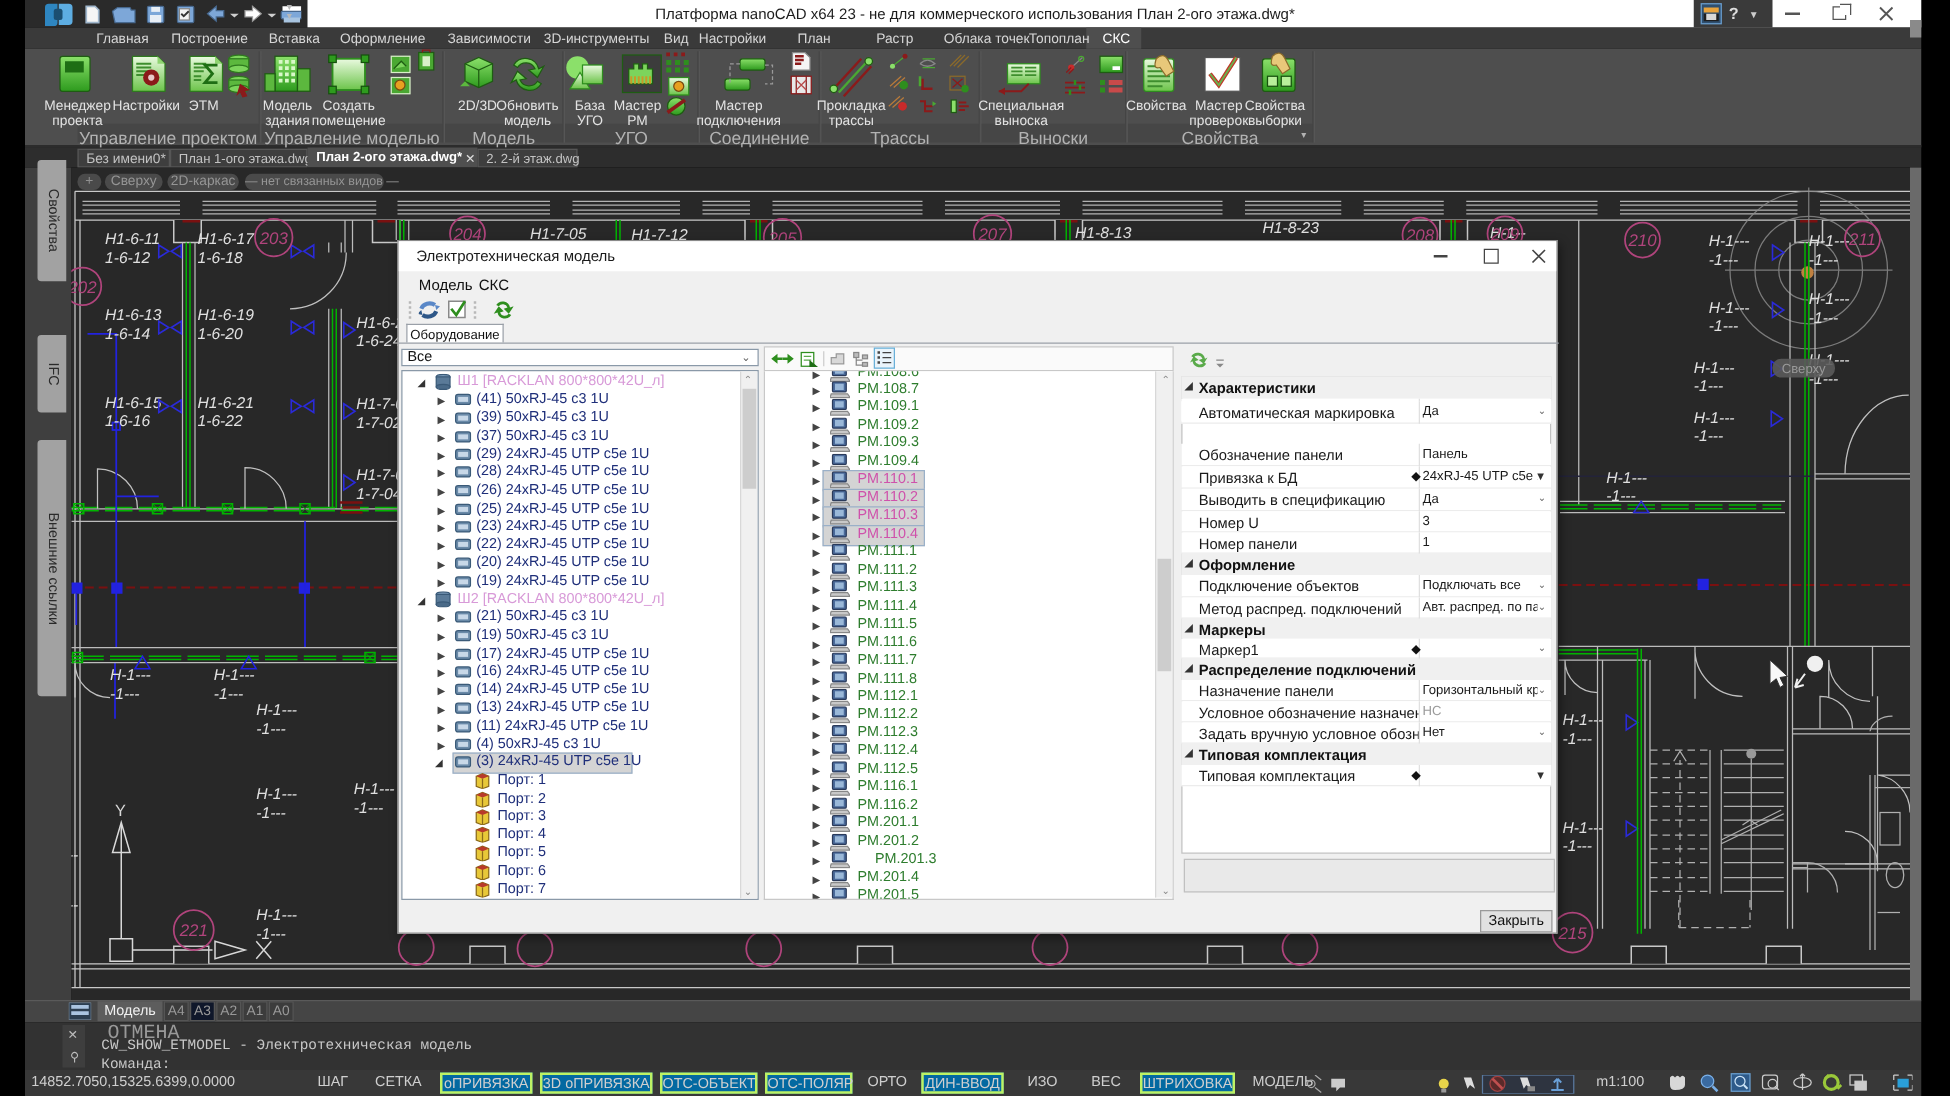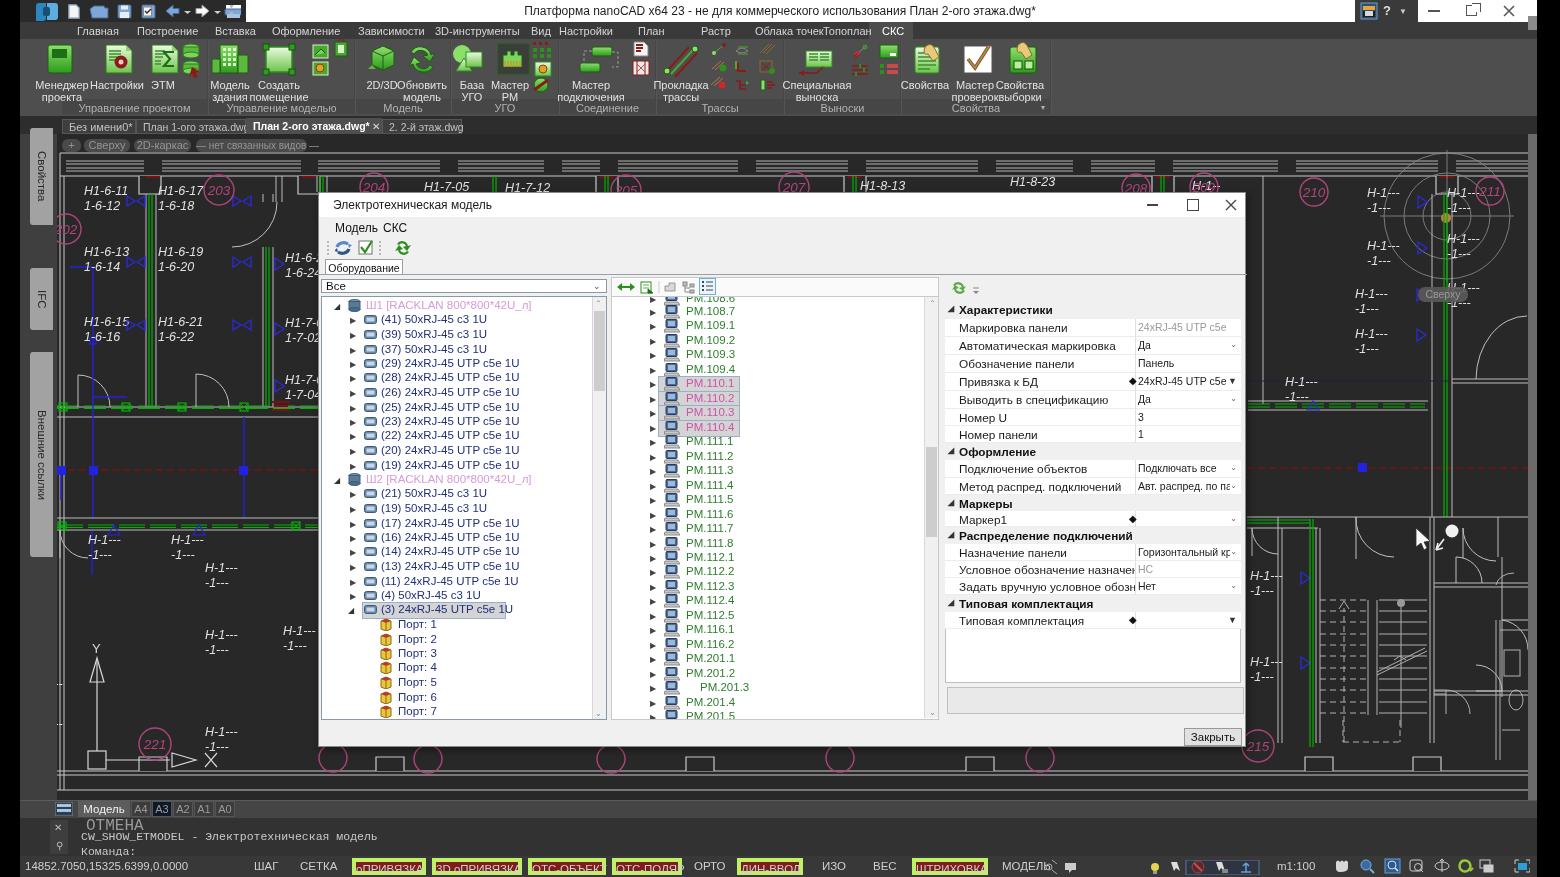--- a/index.html
+++ b/index.html
@@ -73,21 +73,21 @@
 <span style="position:absolute;left:539px">Настройки</span>
 <span style="position:absolute;left:618px">План</span>
 <span style="position:absolute;left:681px">Растр</span>
 <span style="position:absolute;left:735px">Облака точек</span>
 <span style="position:absolute;left:803px">Топоплан</span>
 <span style="position:absolute;left:862px;color:#fff">СКС</span>
 </div>
 
 <div class="a" style="left:20px;top:39px;width:1517px;height:77px;background:#4e4e4e;border-bottom:2px solid #2c2c2c"></div>
 <style>
-.glab{position:absolute;top:63px;font-size:11px;color:#b2b2b2;text-align:center}
+.glab{position:absolute;top:63px;font-size:14px;color:#b2b2b2;text-align:center}
 .gsep{position:absolute;top:2px;width:2px;height:73px;background:linear-gradient(90deg,#3e3e3e,#5c5c5c)}
 .il{position:absolute;font-size:11px;line-height:11.5px;color:#e2e2e2;text-align:center;white-space:nowrap}
 .gbar{position:absolute;top:60px;height:15px;background:#464646}
 </style>
 <div class="a" style="left:20px;top:39px;width:1517px;height:77px">
  <div class="gbar" style="left:42px;width:145px"></div>
  <div class="gbar" style="left:189px;width:145px"></div>
  <div class="gbar" style="left:336px;width:94px"></div>
  <div class="gbar" style="left:432px;width:106px"></div>
  <div class="gbar" style="left:540px;width:95px"></div>
@@ -725,21 +725,21 @@
 <div class="a" style="left:50px;top:820px;width:18px;height:34px;background:#3e3e3e"></div>
 <div class="a" style="left:54px;top:822px;color:#bbb;font-size:10px">✕</div>
 <div class="a" style="left:56px;top:840px;color:#bbb;font-size:10px">⚲</div>
 <div class="a txt" style="left:86px;top:817px;font-family:'Liberation Mono',monospace;font-size:16px;color:#999">ОТМЕНА</div>
 <div class="a txt" style="left:81px;top:830px;font-family:'Liberation Mono',monospace;font-size:11.5px;color:#c8c8c8">CW_SHOW_ETMODEL - Электротехническая модель</div>
 <div class="a txt" style="left:81px;top:845px;font-family:'Liberation Mono',monospace;font-size:11.5px;color:#c8c8c8">Команда:</div>
 
 <div class="a" style="left:20px;top:856px;width:1517px;height:21px;background:#383838"></div>
 <style>
 .sb{position:absolute;top:858px;height:17px;font-size:11.5px;color:#cfcfcf;text-align:center;line-height:17px;white-space:nowrap}
-.sbb{border:4px solid #bef264;background:#7f1d1d;box-sizing:border-box;line-height:15px}
+.sbb{border:2px solid #bef264;background:#0369a1;box-sizing:border-box;line-height:15px}
 </style>
 <div class="sb" style="left:25px">14852.7050,15325.6399,0.0000</div>
 <div class="sb" style="left:254px">ШАГ</div>
 <div class="sb" style="left:300px">СЕТКА</div>
 <div class="sb sbb" style="left:352px;width:74px">оПРИВЯЗКА</div>
 <div class="sb sbb" style="left:432px;width:90px">3D оПРИВЯЗКА</div>
 <div class="sb sbb" style="left:528px;width:78px">ОТС-ОБЪЕКТ</div>
 <div class="sb sbb" style="left:612px;width:70px">ОТС-ПОЛЯР</div>
 <div class="sb" style="left:694px">ОРТО</div>
 <div class="sb sbb" style="left:737px;width:66px">ДИН-ВВОД</div>
@@ -1417,21 +1417,21 @@
       <div style="position:absolute;left:626px;top:108px;width:296px;height:382px;background:#fff;border:1px solid #c0c0c0;box-sizing:border-box"></div>
 <div class="pcat" style="top:108px;height:18px">
         <span style="position:absolute;left:3px;top:3px;font-size:8px;color:#333">◢</span>
         <span style="position:absolute;left:14px;top:2px">Характеристики</span>
       </div>
 <div class="prow" style="top:126px;height:18px">
         <span class="plbl">Маркировка панели</span>
         <span style="position:absolute;left:190px;top:0;width:1px;height:18px;background:#e0e0e0"></span>
         <span class="pval" style="color:#999">24xRJ-45 UTP c5e 1U</span>
       </div>
-<div class="prow" style="top:144px;height:18px">
+<div class="prow" style="top:128px;height:18px">
         <span class="plbl">Автоматическая маркировка</span>
         <span style="position:absolute;left:190px;top:0;width:1px;height:18px;background:#e0e0e0"></span>
         <span class="pval" style="color:#1a1a1a">Да</span>
         <span class="pdd">⌄</span>
       </div>
 <div class="prow" style="top:162px;height:18px">
         <span class="plbl">Обозначение панели</span>
         <span style="position:absolute;left:190px;top:0;width:1px;height:18px;background:#e0e0e0"></span>
         <span class="pval" style="color:#1a1a1a">Панель</span>
       </div>

